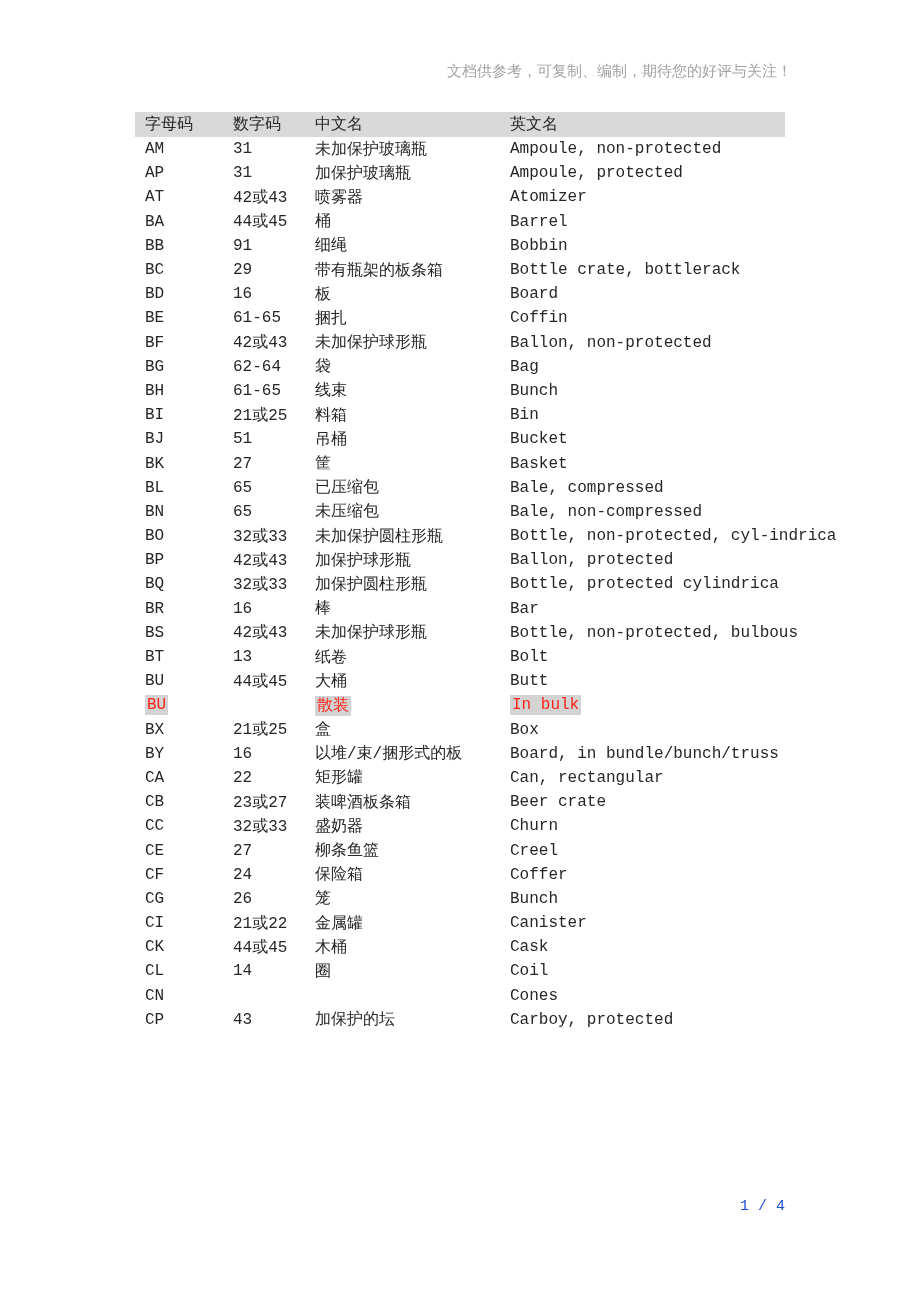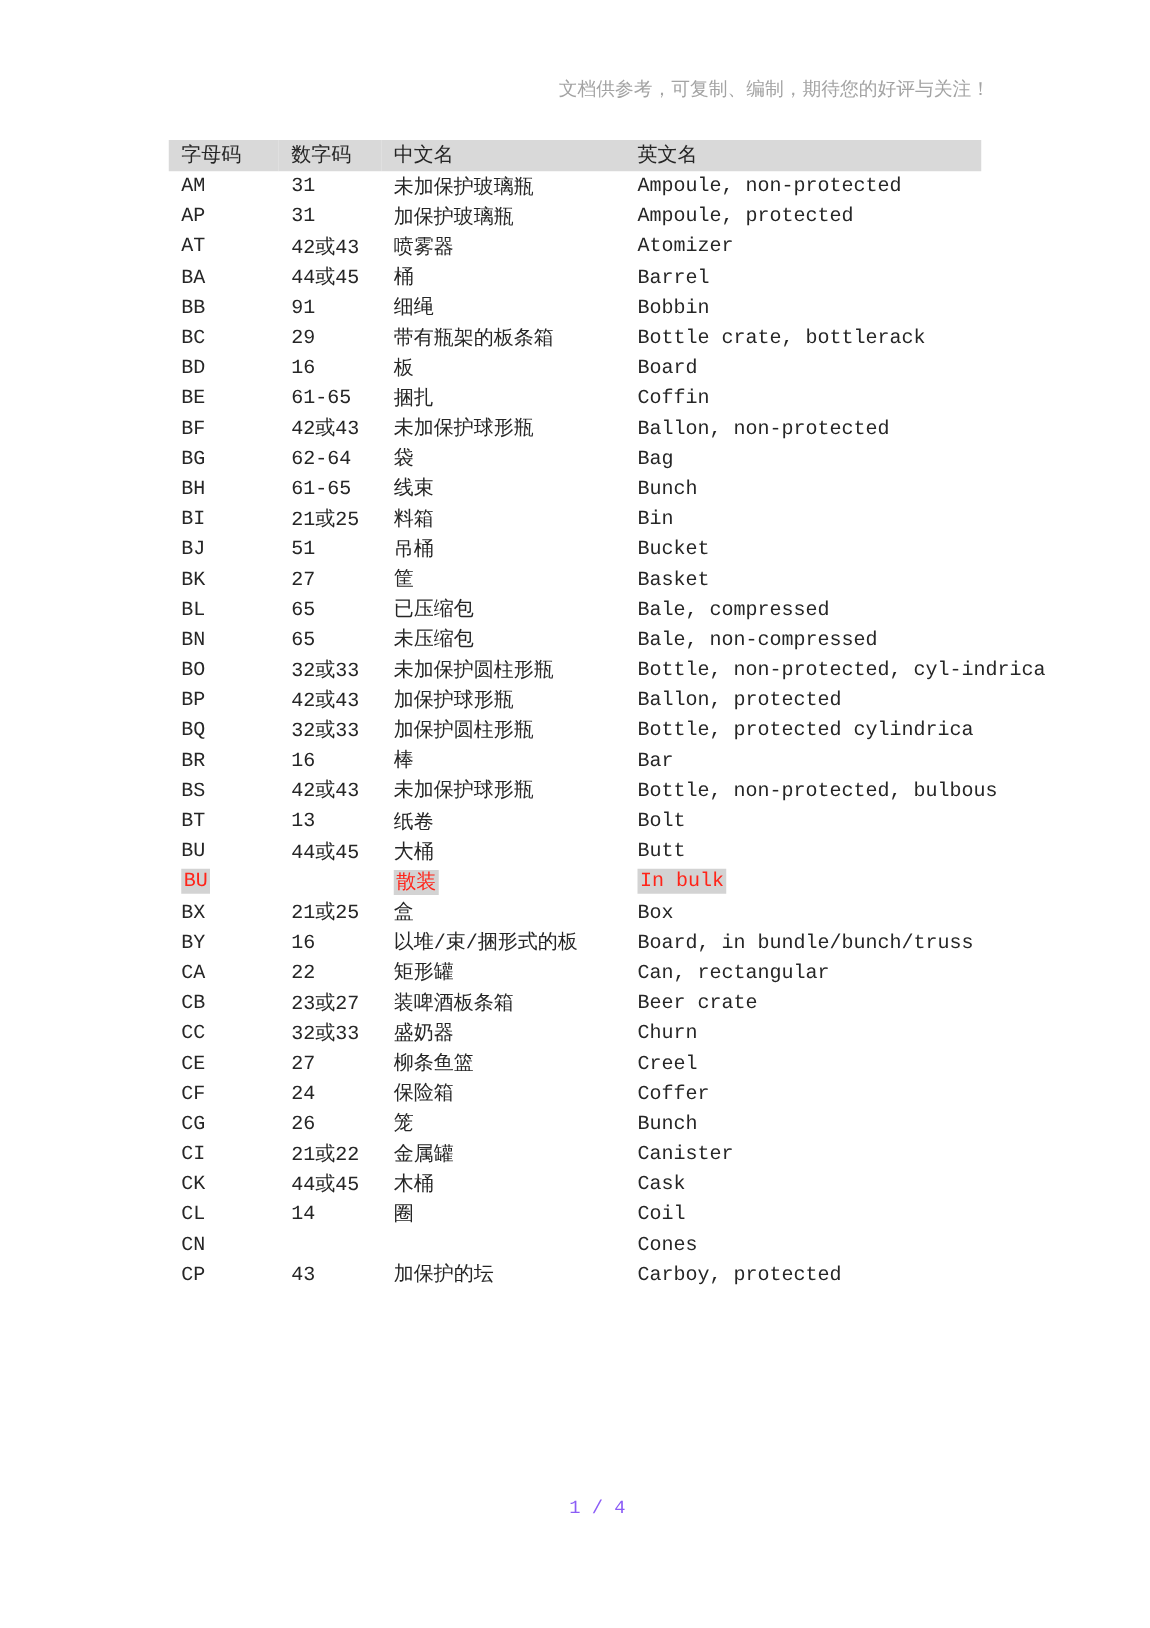--- a/index.html
+++ b/index.html
@@ -52,25 +52,25 @@
     overflow: visible;
   }
   .hl {
     background: #d3d3d3;
     color: #ff2419;
     padding: 1px 2px;
   }
   .footer {
     position: absolute;
     top: 1198px;
-    left: 153px;
+    left: 135px;
     width: 650px;
-    text-align: center;
+    text-align: right;
     font-size: 15px;
-    color: #8b5cf6;
+    color: #1d4ed8;
   }
 </style>
 </head>
 <body>
 
 <div class="disclaimer">文档供参考，可复制、编制，期待您的好评与关注！</div>
 
 <table class="code-table">
   <colgroup>
     <col style="width:88px">

